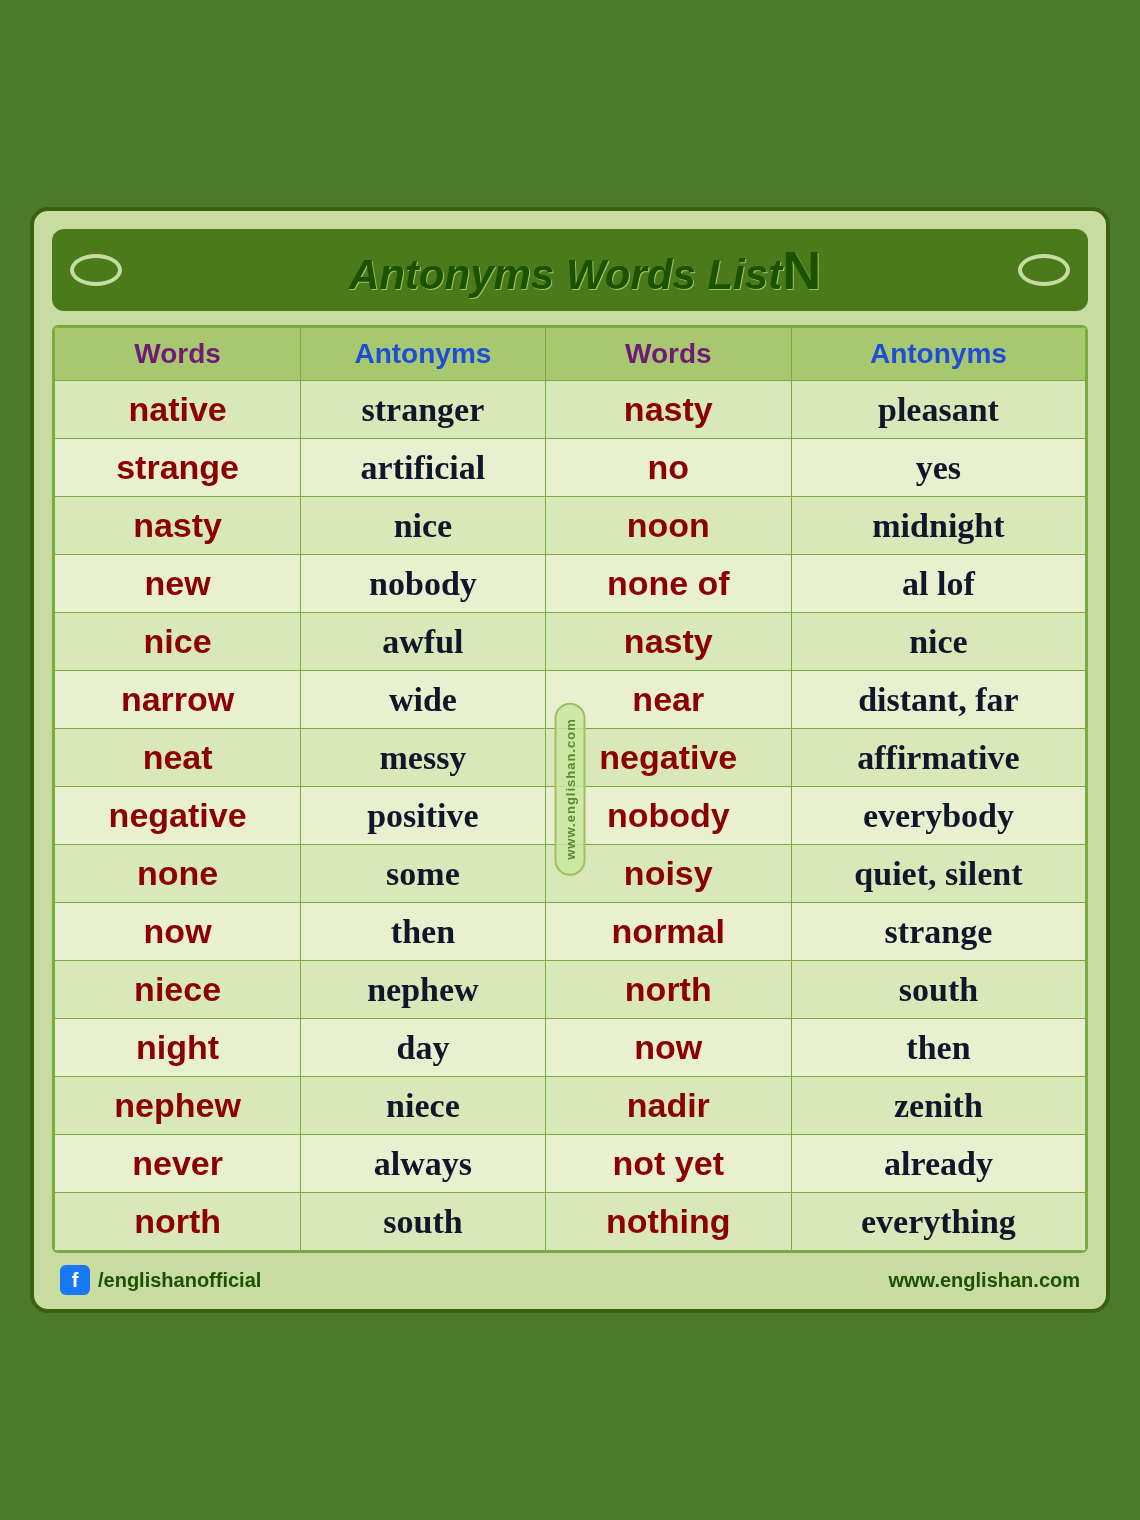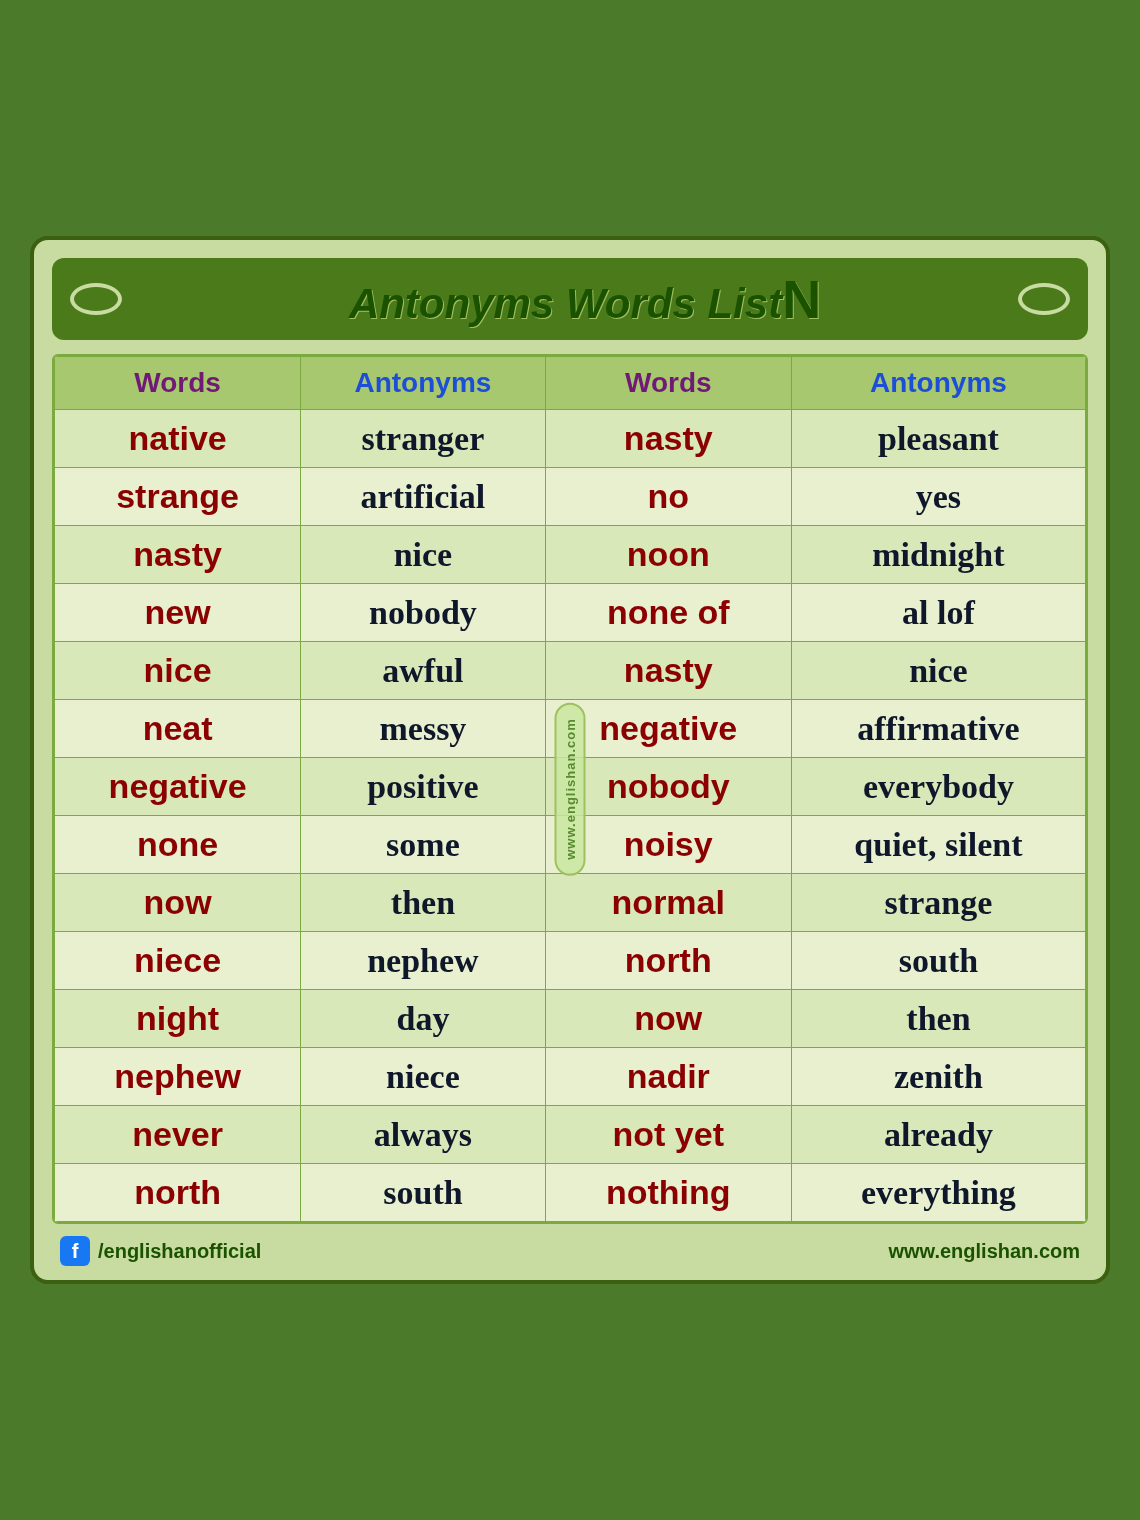--- a/index.html
+++ b/index.html
@@ -202,20 +202,26 @@
             <td class="word">none of</td>
             <td class="antonym">al lof</td>
           </tr>
           <tr>
             <td class="word">nice</td>
             <td class="antonym">awful</td>
             <td class="word">nasty</td>
             <td class="antonym">nice</td>
           </tr>
           <tr>
+            <td class="word">narrow</td>
+            <td class="antonym">wide</td>
+            <td class="word">near</td>
+            <td class="antonym">distant, far</td>
+          </tr>
+          <tr>
             <td class="word">neat</td>
             <td class="antonym">messy</td>
             <td class="word">negative</td>
             <td class="antonym">affirmative</td>
           </tr>
           <tr>
             <td class="word">negative</td>
             <td class="antonym">positive</td>
             <td class="word">nobody</td>
             <td class="antonym">everybody</td>

